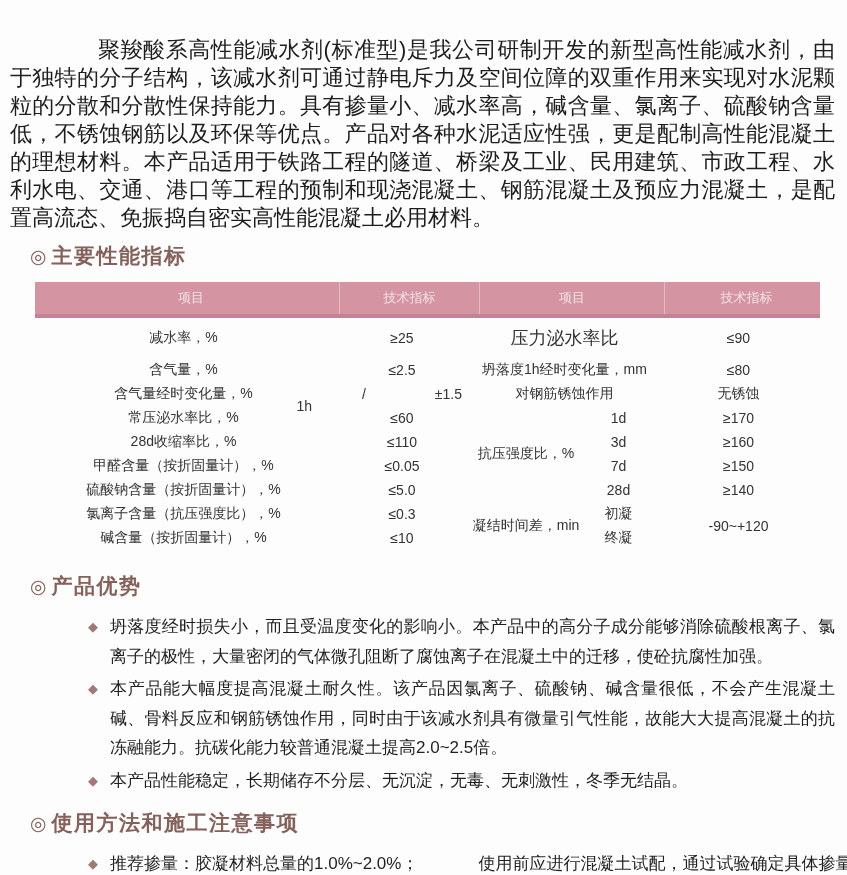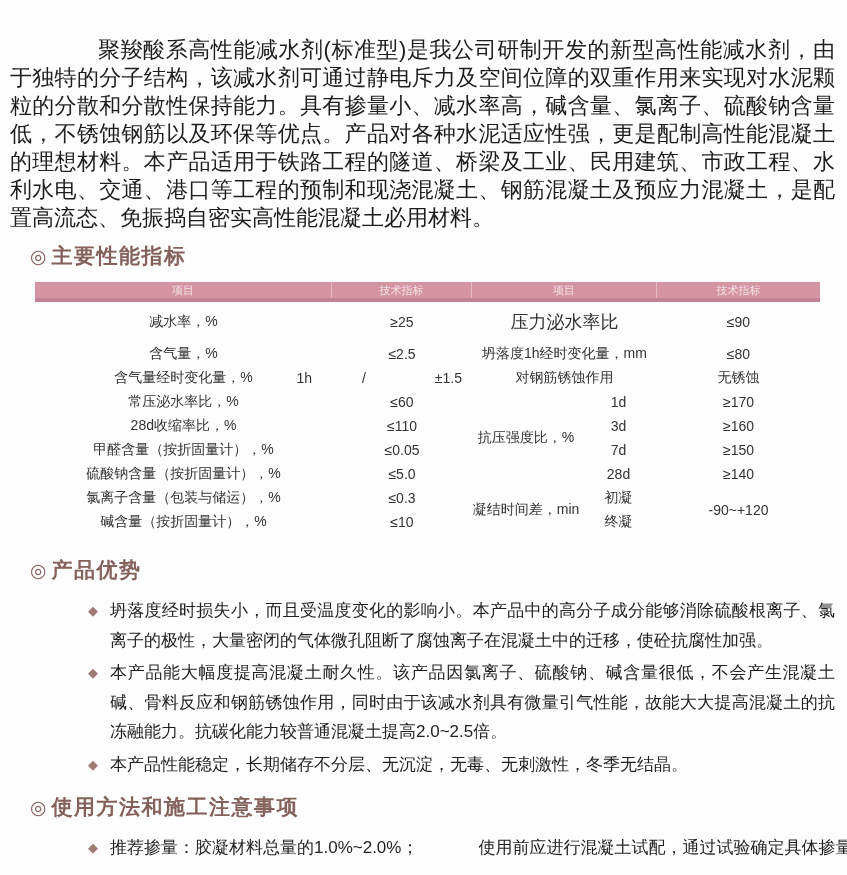--- a/index.html
+++ b/index.html
@@ -33,42 +33,43 @@
   .h1 { margin-top:10px; }
   .h2 { margin-top:22px; }
   .h3 { margin-top:14px; }
   .h4 { margin-top:16px; }
 
   
   .spec-table { margin:12px 0 0 35px; width:785px; color:#333; }
   .t-head {
     display:grid;
     grid-template-columns:297px 140px 185px 163px;
-    height:20px;
+    height:36px;
     background:#d494a2;
     border-bottom:4px solid #c28397;
     color:#f2e2e7;
-    font-size:11px;
+    font-size:13px;
+    padding-left:8px;
   }
   .t-head .hc { display:flex; align-items:center; justify-content:center; border-right:1px solid #e4bcc7; }
   .t-head .hc:last-child { border-right:none; }
 
   .t-body { display:flex; font-size:14px; }
   .t-left  { width:437px; }
   .t-right { width:348px; }
   .t-row { display:flex; }
   .cell { display:flex; align-items:center; justify-content:center; }
   .item { width:297px; }
   .val  { width:140px; }
   .item2 { width:185px; }
   .val2  { width:163px; }
   .h-tall { height:40px; }
   .h-std  { height:24px;justify-content:space-between; }
   .rel { position:relative; }
-  .sub-1h { position:absolute; right:20px; top:4px; }
+  .sub-1h { position:absolute; right:20px; top:16px; }
   .sep-slash { position:absolute; left:30px; top:4px; }
   .pm-val { position:absolute; right:10px; top:4px; }
   .two-line { flex-direction:column; justify-content:center; line-height:17px; font-size:18px; white-space:nowrap; }
 
   .t-group { display:flex; }
   .glabel { width:108px; display:flex; align-items:center; justify-content:center; white-space:nowrap; }
   .gcol { display:flex; flex-direction:column; }
   .grow { display:flex; }
   .age { width:77px; height:24px; display:flex; align-items:center; justify-content:center; }
   .strength-block { height:96px; }
@@ -145,21 +146,21 @@
         </div>
         <div class="t-row h-std">
           <div class="cell item">甲醛含量（按折固量计），%</div>
           <div class="cell val">≤0.05</div>
         </div>
         <div class="t-row h-std">
           <div class="cell item">硫酸钠含量（按折固量计），%</div>
           <div class="cell val">≤5.0</div>
         </div>
         <div class="t-row h-std">
-          <div class="cell item">氯离子含量（包装与储运），%</div>
+          <div class="cell item">氯离子含量（抗压强度比），%</div>
           <div class="cell val">≤0.3</div>
         </div>
         <div class="t-row h-std">
           <div class="cell item">碱含量（按折固量计），%</div>
           <div class="cell val">≤10</div>
         </div>
       </div>
 
       <div class="t-right">
         <div class="t-row h-tall">

